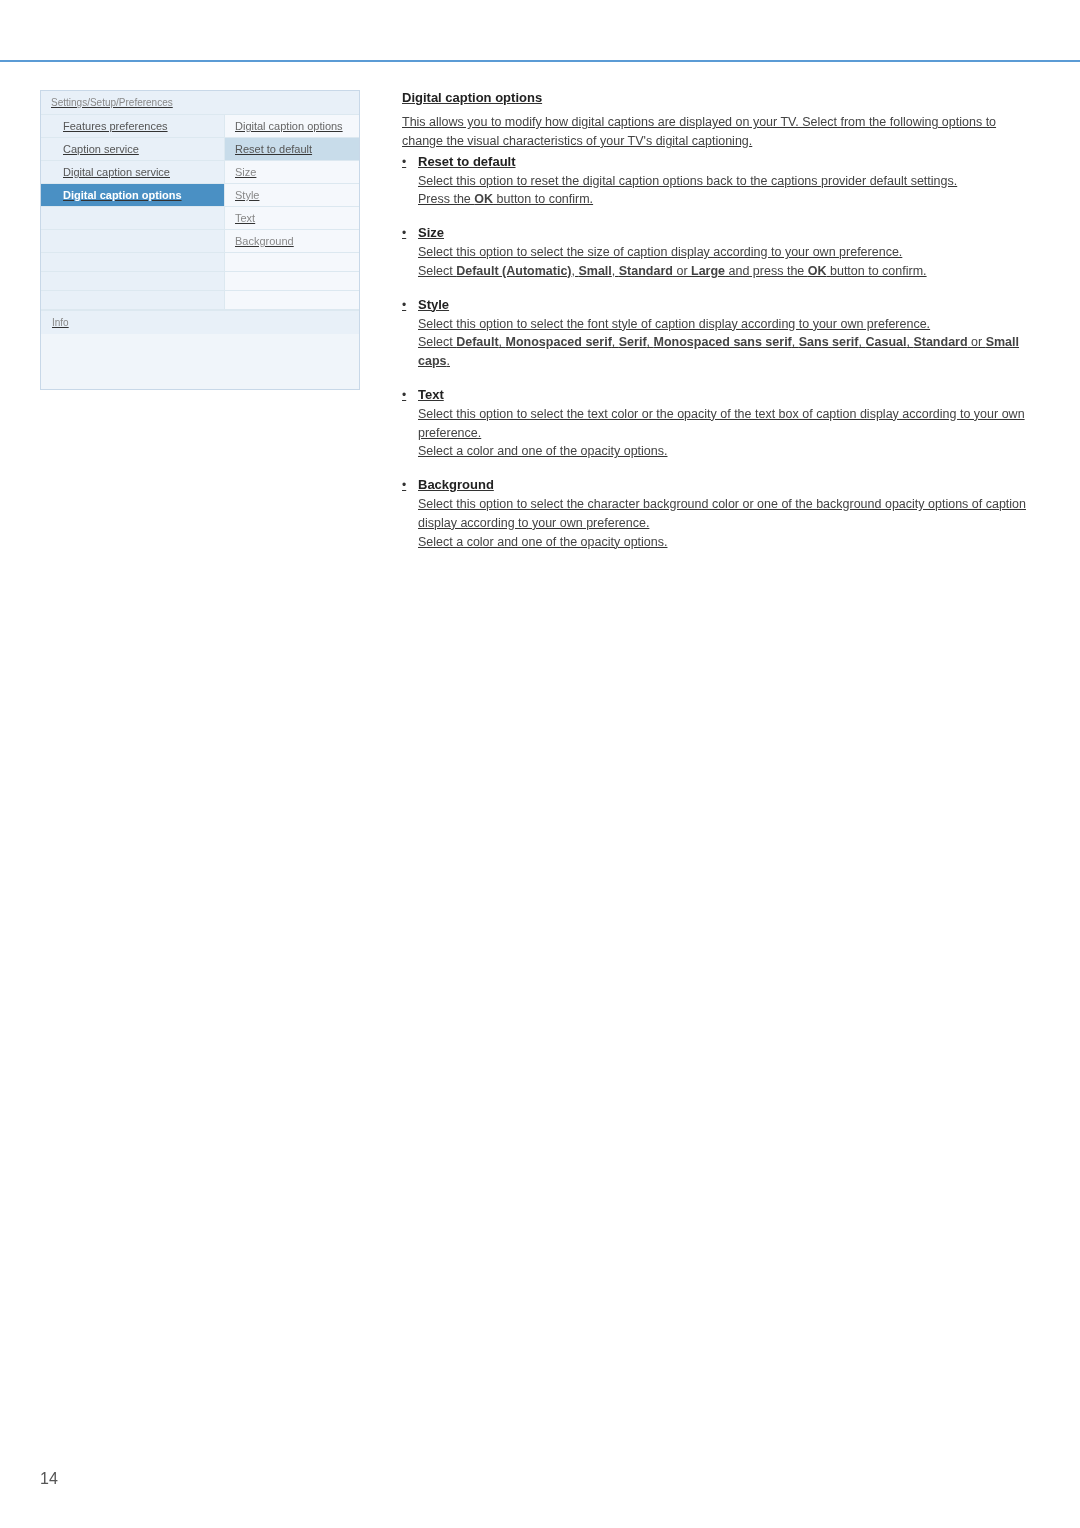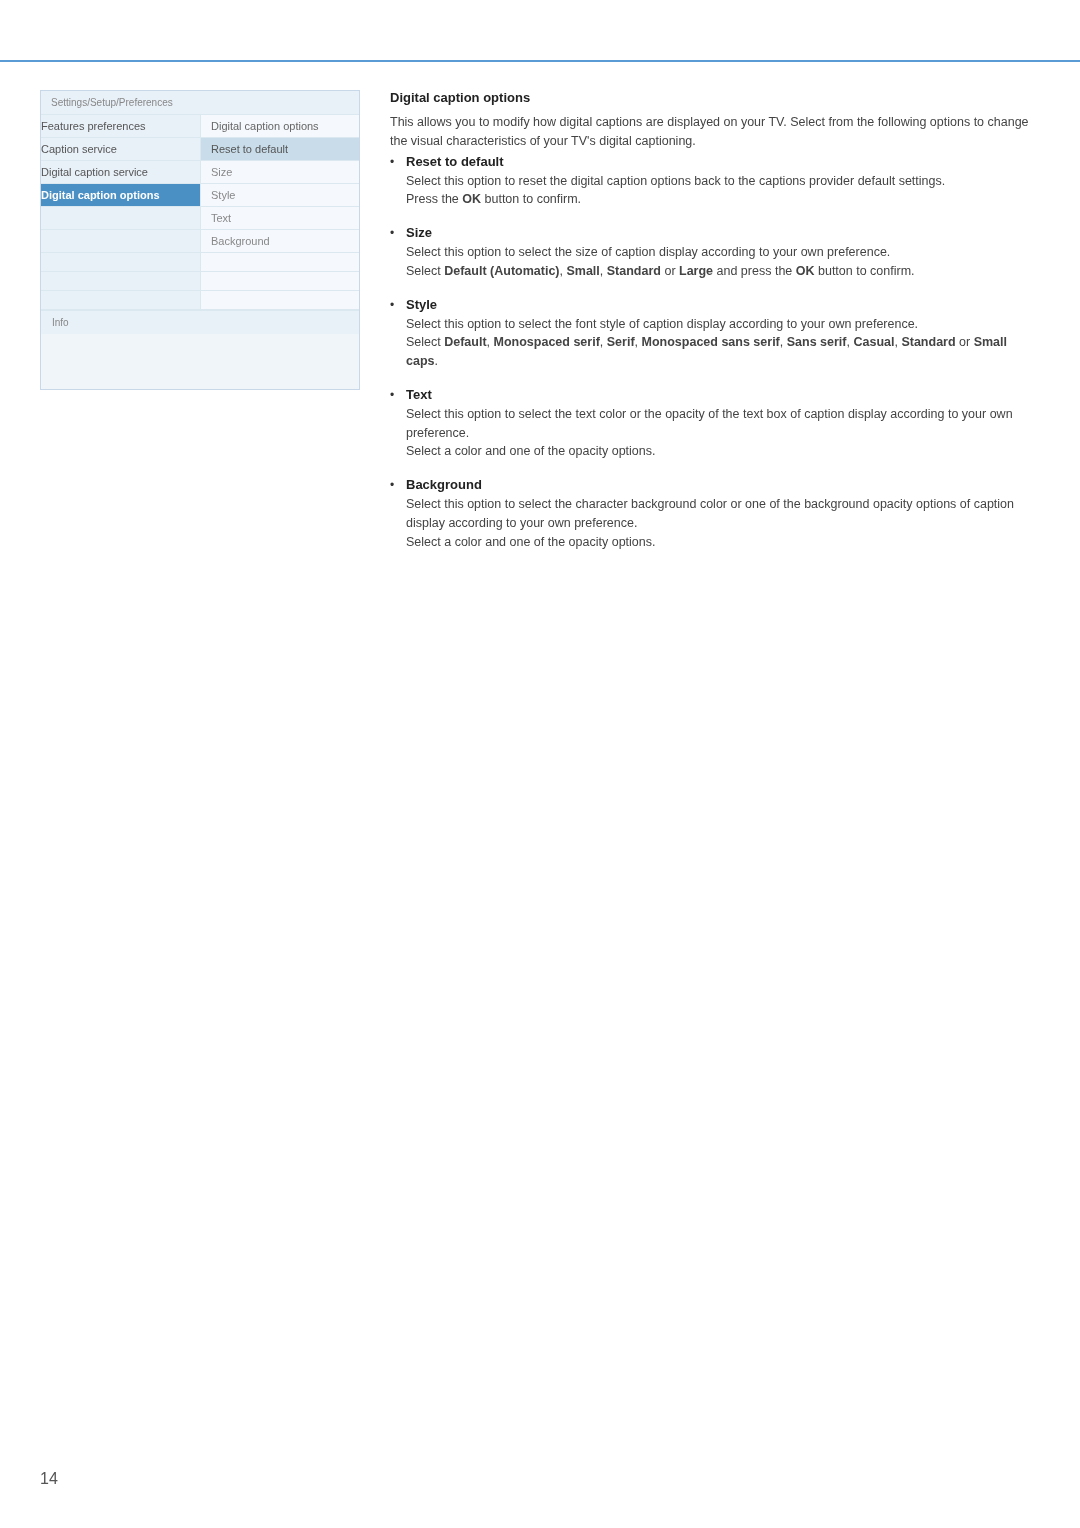--- a/index.html
+++ b/index.html
@@ -18,21 +18,22 @@
       top: 60px;
       left: 0;
       right: 0;
       height: 2px;
       background: #5b9bd5;
     }
 
     .page-content {
       display: flex;
       padding: 90px 40px 40px 40px;
-      gap: 20px;
+      gap: 32px;
+      text-decoration: underline;
     }
 
     
     .left-panel {
       width: 320px;
       flex-shrink: 0;
     }
 
     .menu-box {
       border: 1px solid #c8d8e8;
@@ -47,22 +48,22 @@
       border-bottom: 1px solid #dce8f0;
       background: #e8f0f8;
     }
 
     .menu-row {
       display: flex;
       border-bottom: 1px solid #dce8f0;
     }
 
     .menu-left {
-      width: 160px;
-      padding: 5px 0;
+      width: 184px;
+      padding: 5px 22px;
       font-size: 11px;
       color: #555;
       background: #e8f0f8;
       border-right: 1px solid #dce8f0;
     }
 
     .menu-left.active {
       background: #4a90c4;
       color: #ffffff;
       font-weight: bold;

